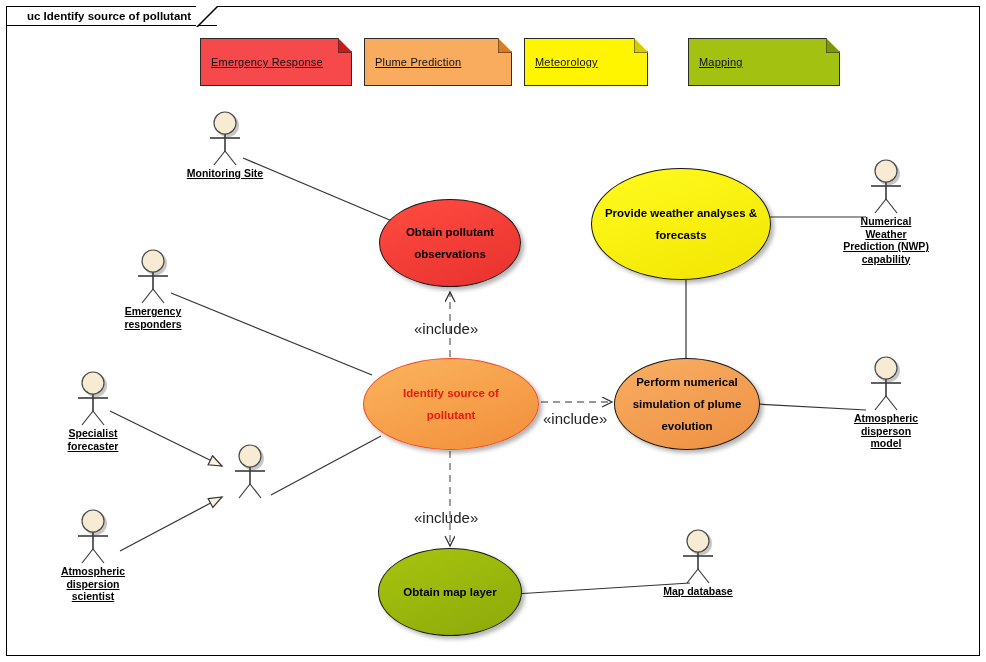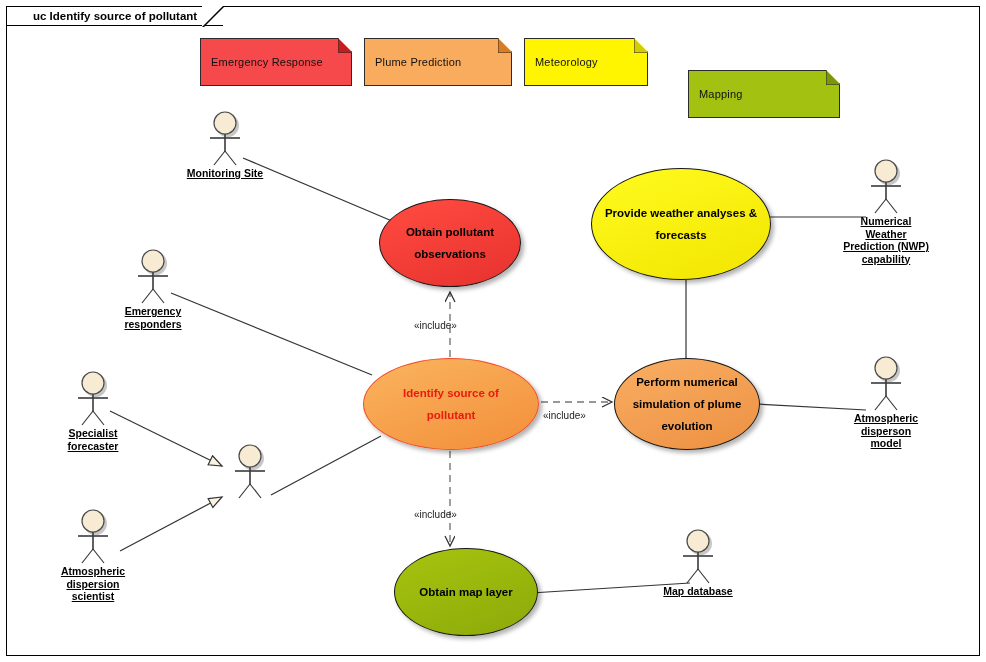--- a/index.html
+++ b/index.html
@@ -22,21 +22,21 @@
   }
   #title-tab{
     position:absolute;
     left:6px; top:6px;
     height:20px;
     box-sizing:border-box;
     background:#ffffff;
     border-left:1.5px solid #000;
     border-top:1.5px solid #000;
     border-bottom:1.5px solid #000;
-    padding:0 26px 0 26px;
+    padding:0 26px 0 20px;
     display:flex;
     align-items:center;
     font-size:11.5px;
     font-weight:bold;
     color:#000;
     white-space:nowrap;
     z-index:6;
   }
   #title-tab .tab-slant{
     position:absolute;
@@ -50,20 +50,21 @@
   .note{
     position:absolute;
     box-sizing:border-box;
     border:1px solid #2b2b2b;
     font-size:11px;
     color:#111;
     padding:0 0 0 10px;
     display:flex;
     align-items:center;
     box-shadow:3px 3px 3px rgba(0,0,0,0.28);
+    text-decoration:underline;
   }
   .note .fold{
     position:absolute;
     right:-1px; top:-1px;
     width:14px; height:14px;
   }
   .note-label{position:relative; z-index:2; letter-spacing:0.2px;}
 
   
   .uc{
@@ -111,21 +112,21 @@
   
   #links{
     position:absolute;
     left:0; top:0;
     width:986px; height:662px;
     z-index:1;
     pointer-events:none;
   }
   .inc-label{
     position:absolute;
-    font-size:10px;
+    font-size:15px;
     color:#222;
     z-index:4;
     background:transparent;
     white-space:nowrap;
   }
 </style>
 </head>
 <body>
 
 <div id="canvas">
@@ -195,21 +196,21 @@
           </svg></span>
         <span class="note-label">Plume Prediction</span>
       </div>
       <div class="note" style="left: 524px; top: 38px; width: 124px; height: 48px; background: rgb(255, 245, 0); clip-path: polygon(0px 0px, calc(100% - 14px) 0px, 100% 14px, 100% 100%, 0px 100%);">
         <span class="fold" style="transform: none;"><svg width="15" height="15" viewBox="0 0 15 15">
             <path d="M0,0 L15,15 L0,15 Z" transform="translate(0,0)" fill="#D4CB00"></path>
             <path d="M0,0 L0,15 L15,15" fill="none" stroke="#2b2b2b" stroke-width="1"></path>
           </svg></span>
         <span class="note-label">Meteorology</span>
       </div>
-      <div class="note" style="left: 688px; top: 38px; width: 152px; height: 48px; background: rgb(162, 193, 16); clip-path: polygon(0px 0px, calc(100% - 14px) 0px, 100% 14px, 100% 100%, 0px 100%); margin-top: 32px;">
+      <div class="note" style="left: 688px; top: 38px; width: 152px; height: 48px; background: rgb(162, 193, 16); clip-path: polygon(0px 0px, calc(100% - 14px) 0px, 100% 14px, 100% 100%, 0px 100%);">
         <span class="fold" style="transform: none;"><svg width="15" height="15" viewBox="0 0 15 15">
             <path d="M0,0 L15,15 L0,15 Z" transform="translate(0,0)" fill="#7D950B"></path>
             <path d="M0,0 L0,15 L15,15" fill="none" stroke="#2b2b2b" stroke-width="1"></path>
           </svg></span>
         <span class="note-label">Mapping</span>
       </div>
     </div>
 
   <div id="usecases-layer">
       <div class="uc" style="left: 379px; top: 199px; width: 142px; height: 88px; background: linear-gradient(160deg, rgb(255, 76, 65) 0%, rgb(232, 49, 46) 100%); border: 1.4px solid rgb(22, 22, 22); color: rgb(0, 0, 0);">
@@ -222,21 +223,21 @@
       </div>
       <div class="uc" style="left: 591px; top: 168px; width: 180px; height: 112px; background: linear-gradient(160deg, rgb(255, 251, 31) 0%, rgb(242, 229, 0) 100%); border: 1.4px solid rgb(22, 22, 22); color: rgb(0, 0, 0);">
         <span style="white-space: pre-line;">Provide weather analyses &amp;
 forecasts</span>
       </div>
       <div class="uc" style="left: 614px; top: 358px; width: 146px; height: 92px; background: linear-gradient(160deg, rgb(249, 174, 99) 0%, rgb(237, 144, 66) 100%); border: 1.4px solid rgb(22, 22, 22); color: rgb(0, 0, 0);">
         <span style="white-space: pre-line;">Perform numerical
 simulation of plume
 evolution</span>
       </div>
-      <div class="uc" style="left: 394px; top: 548px; width: 144px; height: 88px; background: linear-gradient(160deg, rgb(167, 196, 15) 0%, rgb(140, 169, 10) 100%); border: 1.4px solid rgb(22, 22, 22); color: rgb(0, 0, 0); text-align: center;">
+      <div class="uc" style="left: 378px; top: 548px; width: 144px; height: 88px; background: linear-gradient(160deg, rgb(167, 196, 15) 0%, rgb(140, 169, 10) 100%); border: 1.4px solid rgb(22, 22, 22); color: rgb(0, 0, 0); text-align: center;">
         <span style="white-space: pre-line;">Obtain map layer</span>
       </div>
     </div>
 
   <div id="actors-layer">
       <div class="actor" style="left: 180px; top: 110px;">
         <div class="figure">
           <svg width="46" height="56" viewBox="0 0 46 56">
             <ellipse cx="24" cy="14" rx="11.5" ry="11.5" fill="rgba(0,0,0,0.22)" transform="translate(1.5,1.5)"></ellipse>
             <circle cx="23" cy="13" r="11" fill="#F7EBD3" stroke="#4a4a4a" stroke-width="1.2"></circle>

